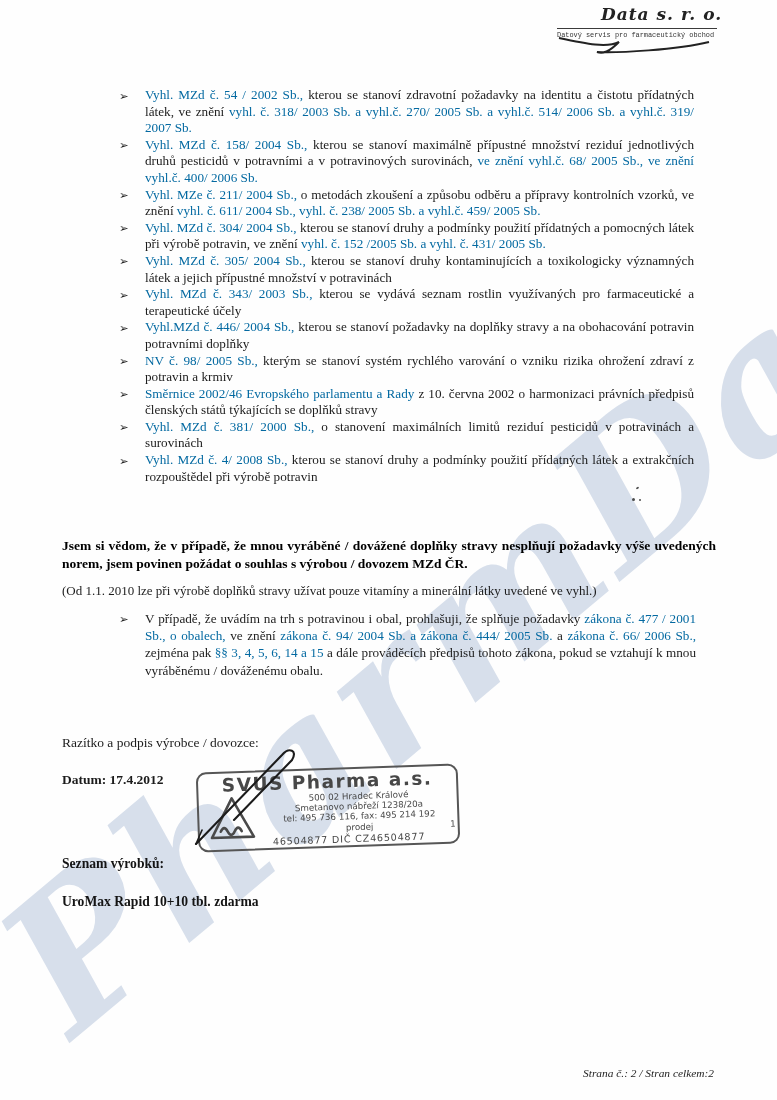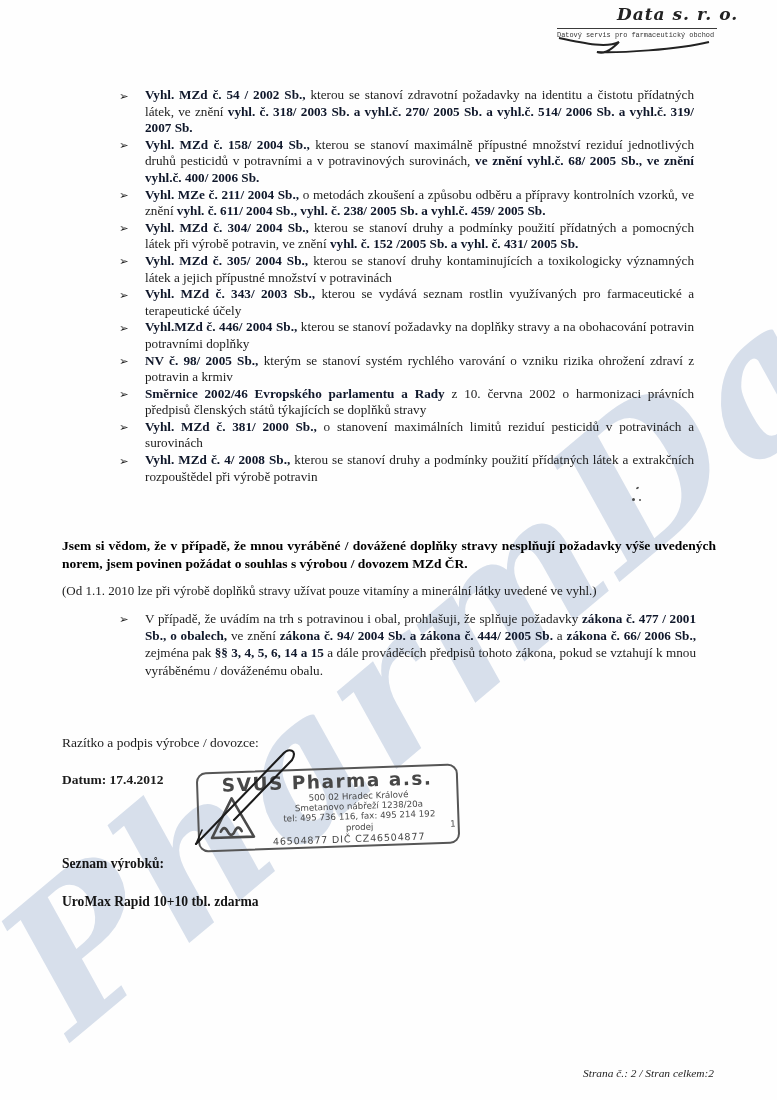--- a/index.html
+++ b/index.html
@@ -25,37 +25,37 @@
     z-index:0;
     pointer-events:none;
   }
 
   .content{position:relative;z-index:1;}
 
   
   .logo{position:absolute;right:60px;top:12px;width:160px;}
   .logo-script{font-family:"DejaVu Serif", serif;font-style:italic;font-weight:bold;color:#222;}
   .logo-pharm{font-size:20px;position:relative;left:2px;letter-spacing:1px;}
-  .logo-data{font-size:17px;position:relative;left:44px;top:-8px;letter-spacing:1px;margin-left:16px;}
+  .logo-data{font-size:17px;position:relative;left:44px;top:-8px;letter-spacing:1px;}
   .logo-swash{position:absolute;left:0;top:16px;}
   .logo-rule{border:none;border-top:1.2px solid #3a3a3a;margin:-4px 0 2px 0;}
   .logo-tagline{font-family:Liberation Mono, monospace;font-size:6.9px;color:#333;white-space:nowrap;}
 
   
   .law-list{
     position:absolute;left:118px;top:87px;width:576px;
     list-style:none;margin:0;padding:0;
     font-size:13.2px;line-height:16.6px;text-align:justify;
   }
   .law-list li{position:relative;padding-left:27px;margin:0;}
   .arrow{
     position:absolute;left:1px;top:0.5px;
     font-size:11.5px;font-family:"DejaVu Sans", sans-serif;color:#222;
   }
-  .b{font-weight:bold;color:#0f172a;margin-top:10px;}
+  .b{font-weight:normal;color:#0369a1;margin-top:10px;}
 
   .bullet-block{
     position:absolute;left:118px;top:610px;width:578px;
     font-size:13.2px;line-height:17.2px;text-align:justify;
   }
   .bullet-block .segwrap{display:block;padding-left:27px;}
   .bullet-block .arrow{top:1px;}
 
   
   .declaration{

